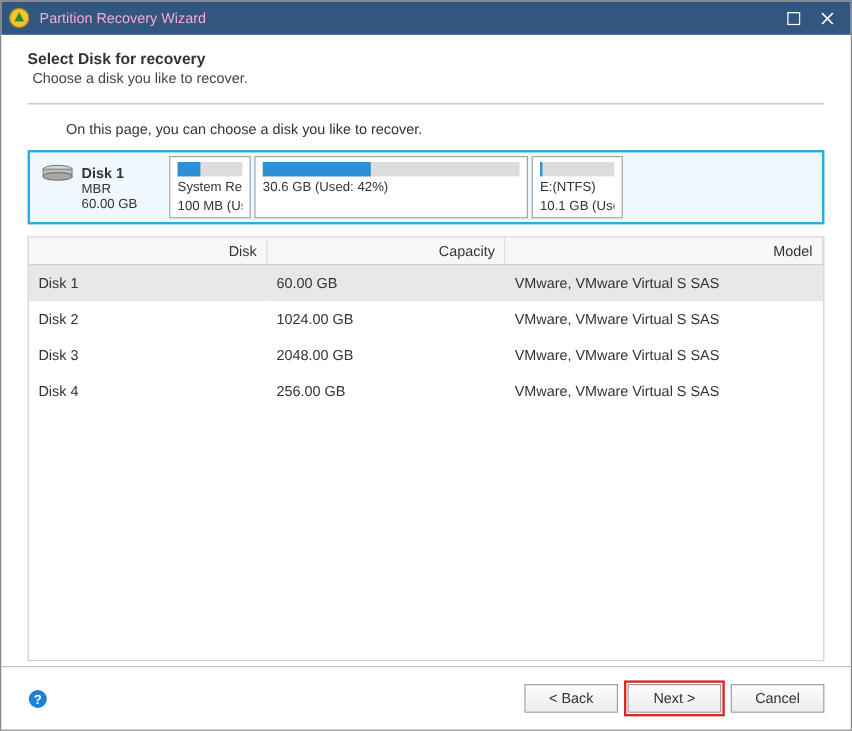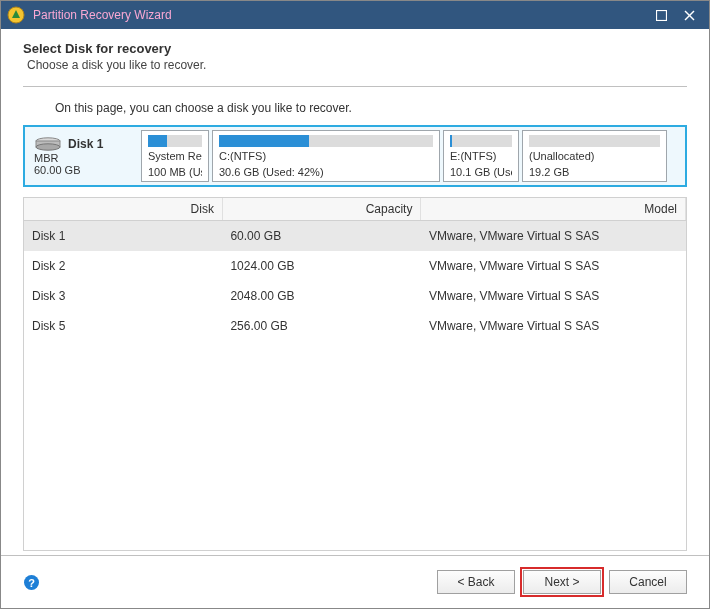--- a/index.html
+++ b/index.html
@@ -56,21 +56,21 @@
     width: 110px;
     display: flex;
     flex-direction: column;
     justify-content: center;
     padding: 4px 6px;
     gap: 0;
   }
   .disk-info-block .row1 { display: flex; align-items: center; gap: 6px; }
   .disk-info-block .disk-icon { width: 28px; height: 18px; }
   .disk-info-block .name { font-weight: bold; font-size: 12px; }
-  .disk-info-block .sub { font-size: 11px; color: #333; line-height: 1.2; margin-top: -1px;}
+  .disk-info-block .sub { font-size: 11px; color: #333; margin-left: 34px; line-height: 1.2; margin-top: -1px;}
   .partition {
     border: 1px solid #9fa6ac;
     background: #fff;
     padding: 4px 6px 2px 6px;
     display: flex;
     flex-direction: column;
     gap: 3px;
     overflow: hidden;
     white-space: nowrap;
   }
@@ -171,36 +171,28 @@
           <div class="part-bar">
             <div class="used" style="width:36%"></div>
           </div>
           <div class="part-label">System Reser</div>
           <div class="part-sub">100 MB (Used:</div>
         </div>
         <div class="partition" style="width: 228px;">
           <div class="part-bar">
             <div class="used" style="width:42%"></div>
           </div>
-          <div class="part-label">C:(NTFS)</div>
           <div class="part-sub">30.6 GB (Used: 42%)</div>
         </div>
         <div class="partition" style="width: 76px;">
           <div class="part-bar">
             <div class="used" style="width:3%"></div>
           </div>
           <div class="part-label">E:(NTFS)</div>
           <div class="part-sub">10.1 GB (Used:</div>
-        </div>
-        <div class="partition" style="width: 145px;">
-          <div class="part-bar">
-            <div class="used" style="width:0%"></div>
-          </div>
-          <div class="part-label">(Unallocated)</div>
-          <div class="part-sub">19.2 GB</div>
         </div>
       </div>
   </div>
 
   <div class="table-wrap">
     <table>
       <colgroup>
           <col style="width:30%">
           <col style="width:30%">
           <col style="width:40%">
@@ -222,21 +214,21 @@
             <td>Disk 2</td>
             <td>1024.00 GB</td>
             <td>VMware, VMware Virtual S SAS</td>
           </tr>
           <tr>
             <td>Disk 3</td>
             <td>2048.00 GB</td>
             <td>VMware, VMware Virtual S SAS</td>
           </tr>
           <tr>
-            <td>Disk 5</td>
+            <td>Disk 4</td>
             <td>256.00 GB</td>
             <td>VMware, VMware Virtual S SAS</td>
           </tr>
         </tbody>
     </table>
   </div>
 </div>
 
 <div class="footer">
   <a class="help-link">

